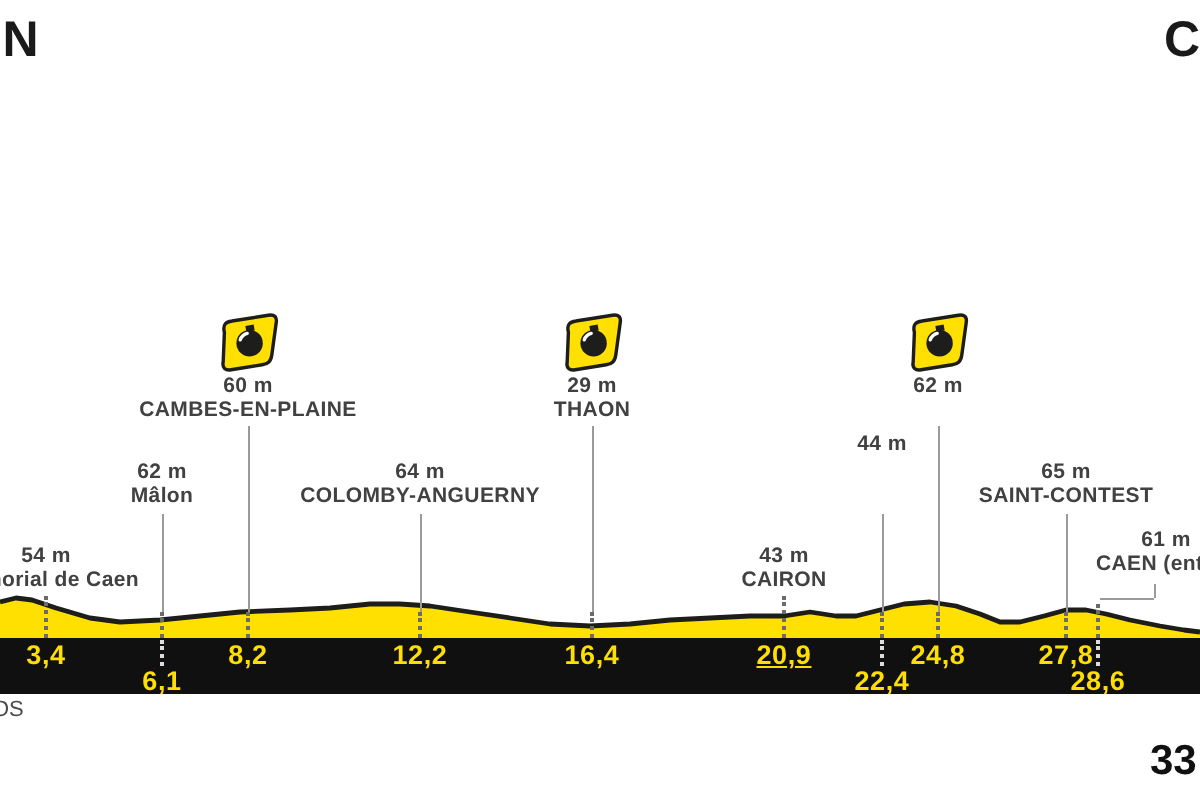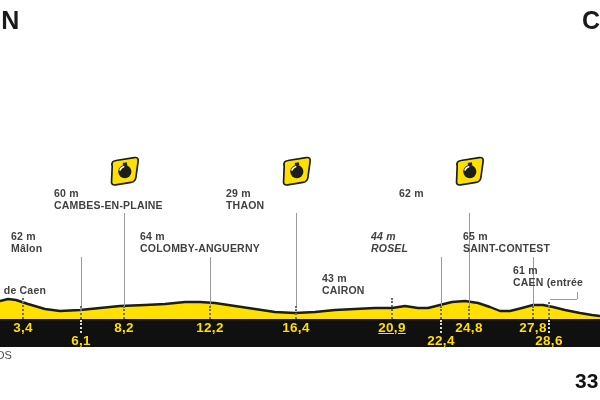--- a/index.html
+++ b/index.html
@@ -8,21 +8,21 @@
     background:#ffffff; font-family:"Liberation Sans", sans-serif;
   }
   .title{
     position:absolute; top:6px; font-size:25px; font-weight:bold;
     color:#1a1a1a; letter-spacing:.5px; white-space:nowrap;
   }
   #start-title{left:-53px; width:70px;}
   #finish-title{left:582px;}
   .marker{position:absolute;}
   .marker-label{
-    position:absolute; width:140px; 
+    position:absolute; width:140px; text-align:center;
     color:#414141; font-weight:bold; font-size:10.5px; line-height:11.5px;
     letter-spacing:.2px; white-space:nowrap;
   }
   .vline{position:absolute; width:0;}
   .vsolid{border-left:1px solid #9a9a9a;}
   .vdot1{border-left:2px dotted #6b6b6b;}
   .vdot2{border-left:2px dotted #dcdcdc;}
   .hline{position:absolute; height:0; border-top:1px solid #9a9a9a;}
   .km{
     position:absolute; width:60px; text-align:center;
@@ -118,23 +118,22 @@
       </div>
       <div class="marker">
         <div class="marker-label" style="left: 322px; top: 273px;">
           <div>43 m</div>
           <div>CAIRON</div>
         </div>
         <div class="vline vdot1" style="left: 391px; top: 298px; height: 21px;"></div>
         <div class="km" style="left: 362px; top: 320px; text-decoration: underline;">20,9</div>
       </div>
       <div class="marker">
-        <div class="marker-label" style="left: 371px; top: 231px; font-style: italic;">
+        <div class="marker-label" style="left: 371px; top: 217px;">
           <div>44 m</div>
-          <div>ROSEL</div>
         </div>
         <div class="vline vsolid" style="left: 441px; top: 257px; height: 49px;"></div>
         <div class="vline vdot1" style="left: 440px; top: 306px; height: 13px;"></div>
         <div class="vline vdot2" style="left: 440px; top: 320px; height: 13px;"></div>
         <div class="km" style="left: 411px; top: 333px;">22,4</div>
       </div>
       <div class="marker">
         <svg class="flag" viewBox="0 0 33 31" xmlns="http://www.w3.org/2000/svg" style="left: 453px; top: 156px;">
     <path d="M4.2,10.2 C3.2,6.2 5.0,4.9 8.0,4.5 L26.2,1.6 C29.4,1.1 30.6,2.6 30.1,5.4 L27.9,21.5 C27.4,24.8 26.1,25.9 23.1,26.4 L7.6,28.9 C4.5,29.4 3.0,27.8 3.6,24.8 Z" fill="#FFE001" stroke="#1D1D1B" stroke-width="1.7" stroke-linejoin="round"></path>
     <rect x="14.9" y="6.6" width="4.2" height="3.0" fill="#1D1D1B" transform="rotate(-10 17 8)"></rect>

